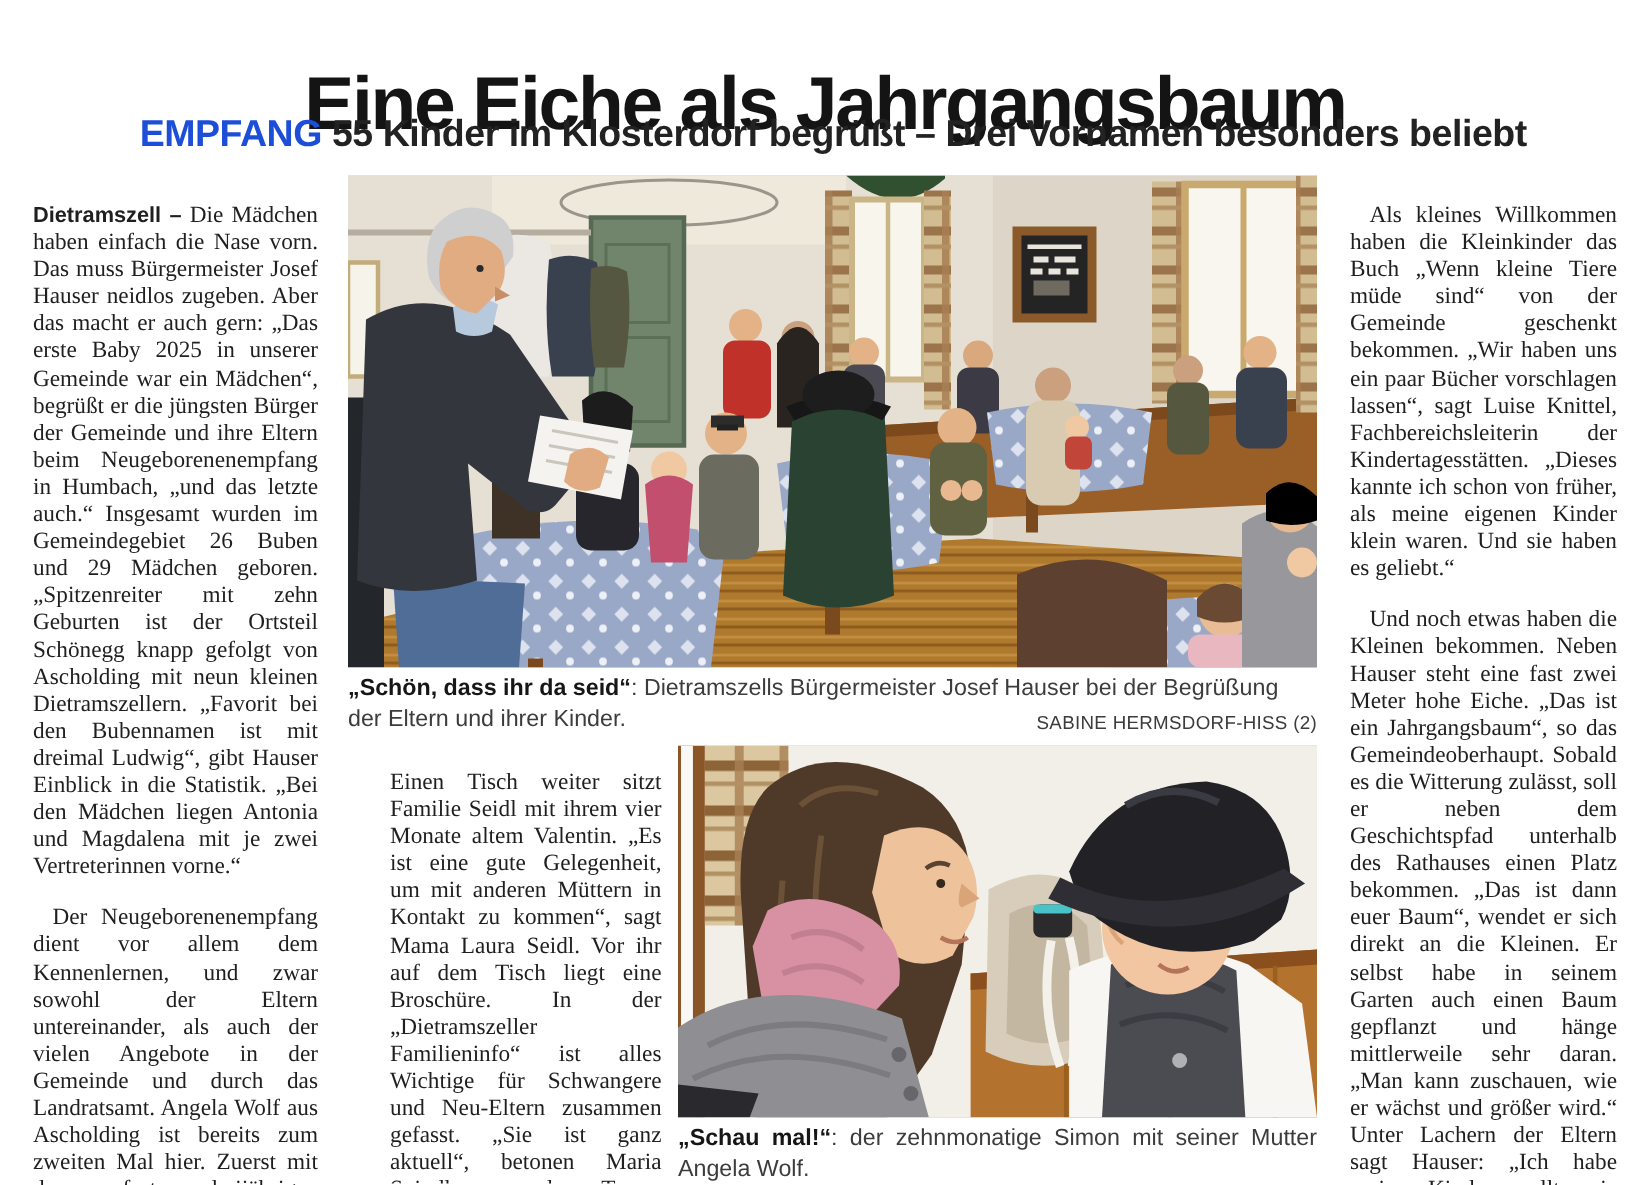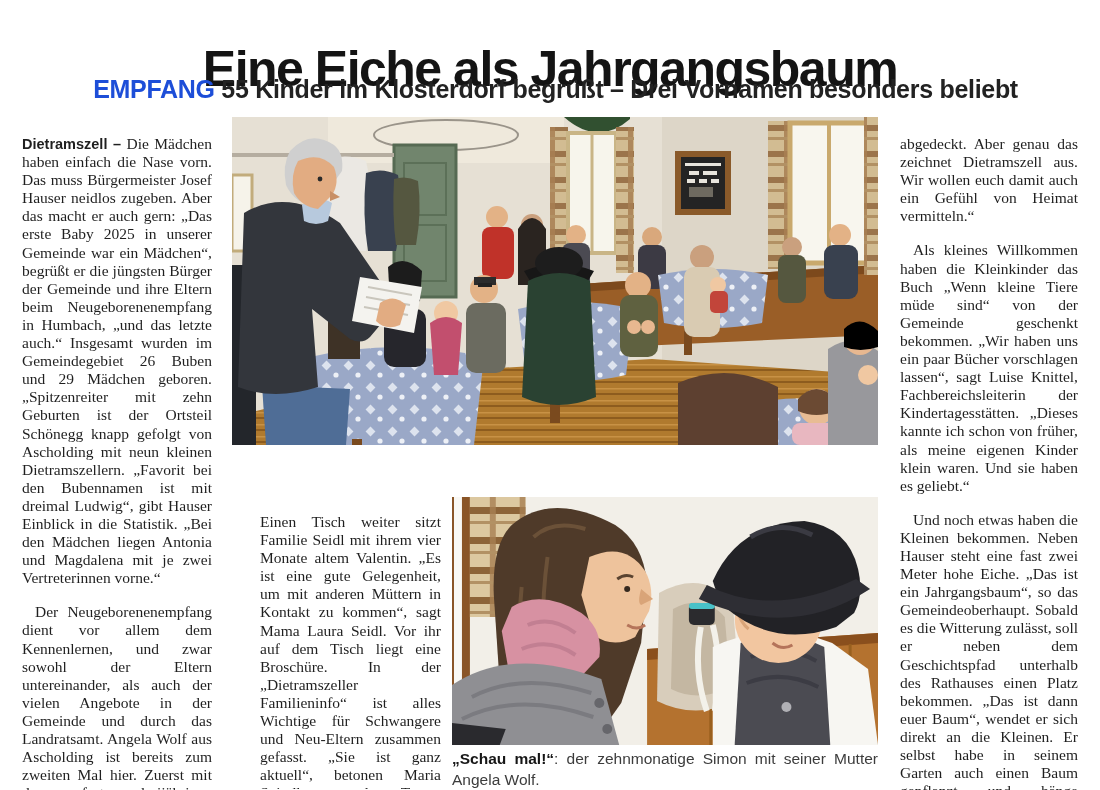--- a/index.html
+++ b/index.html
@@ -185,20 +185,24 @@
         <path d="M66,44 q22,-10 36,6 q6,16 -2,28 l-14,14 q-16,-2 -24,-16 q-4,-18 4,-32z" fill="#e2ac82"></path>
         <path d="M98,74 l10,6 l-10,4z" fill="#c88f66"></path>
         <circle cx="88" cy="62" r="2.4" fill="#2a2a2a"></circle>
         <path d="M128,160 l62,10 l-8,46 l-62,-12 z" fill="#f4f3ef"></path>
         <path d="M136,170 l44,8 M134,180 l44,8 M132,190 l44,8" stroke="#c9c6bd" stroke-width="2" fill="none"></path>
         <path d="M148,186 q14,-10 26,2 l-6,20 q-14,6 -24,-4z" fill="#e2ac82"></path>
       </g>
     </svg>
   </figure>
 
+  <div class="caption" id="caption1">
+    <span class="cap-lead">„Schön, dass ihr da seid“</span><span>: Dietramszells Bürgermeister Josef Hauser bei der Begrüßung der Eltern und ihrer Kinder.</span>
+    <span class="photo-credit">SABINE HERMSDORF-HISS (2)</span>
+  </div>
 
   <div class="bodycol" id="col2">
     <p>Einen Tisch weiter sitzt Familie Seidl mit ihrem vier Monate altem Valentin. „Es ist eine gute Gelegenheit, um mit anderen Müttern in Kontakt zu kommen“, sagt Mama Laura Seidl. Vor ihr auf dem Tisch liegt eine Broschüre. In der „Dietramszeller Familieninfo“ ist alles Wichtige für Schwangere und Neu-Eltern zusammen gefasst. „Sie ist ganz aktuell“, betonen Maria Spindler und Teresa Wimmer als Jugend- und Familienbeauftragte der Gemeinde, „Hier bei uns wird viel über das Ehrenamt</p>
   </div>
 
   <figure class="photo" id="photo2" style="margin:0">
     <svg viewBox="0 0 428 248" preserveAspectRatio="none">
       <defs>
         <pattern id="plaid2" width="30" height="30" patternUnits="userSpaceOnUse">
           <rect width="30" height="30" fill="#dcc8a0"></rect>
@@ -258,18 +262,17 @@
         <path d="M300,40 q30,-18 62,-2" stroke="#3a3a42" stroke-width="5" fill="none"></path>
       </g>
     </svg>
   </figure>
 
   <div class="caption" id="caption2">
     <span class="cap-lead">„Schau mal!“</span><span>: der zehnmonatige Simon mit seiner Mutter Angela Wolf.</span>
   </div>
 
   <div class="bodycol" id="col3">
-    <p>abgedeckt. Aber genau das zeichnet Dietramszell aus. Wir wollen euch damit auch ein Gefühl von Heimat vermitteln.“</p>
     <p class="indent">Als kleines Willkommen haben die Kleinkinder das Buch „Wenn kleine Tiere müde sind“ von der Gemeinde geschenkt bekommen. „Wir haben uns ein paar Bücher vorschlagen lassen“, sagt Luise Knittel, Fachbereichsleiterin der Kindertagesstätten. „Dieses kannte ich schon von früher, als meine eigenen Kinder klein waren. Und sie haben es geliebt.“</p>
     <p class="indent"><span>Und noch etwas haben die Kleinen bekommen. Neben Hauser steht eine fast zwei Meter hohe Eiche. „Das ist ein Jahrgangsbaum“, so das Gemeindeoberhaupt. Sobald es die Witterung zulässt, soll er neben dem Geschichtspfad unterhalb des Rathauses einen Platz bekommen. „Das ist dann euer Baum“, wendet er sich direkt an die Kleinen. Er selbst habe in seinem Garten auch einen Baum gepflanzt und hänge mittlerweile sehr daran. „Man kann zuschauen, wie er wächst und größer wird.“ Unter Lachern der Eltern sagt Hauser: „Ich habe meinen Kindern, sollten sie ihn je umschneiden, mit Enterbung gedroht.“ </span><span class="credit-inline">SABINE HERMSDORF-HISS</span></p>
   </div>
 
 </div>
 
 </body></html>

